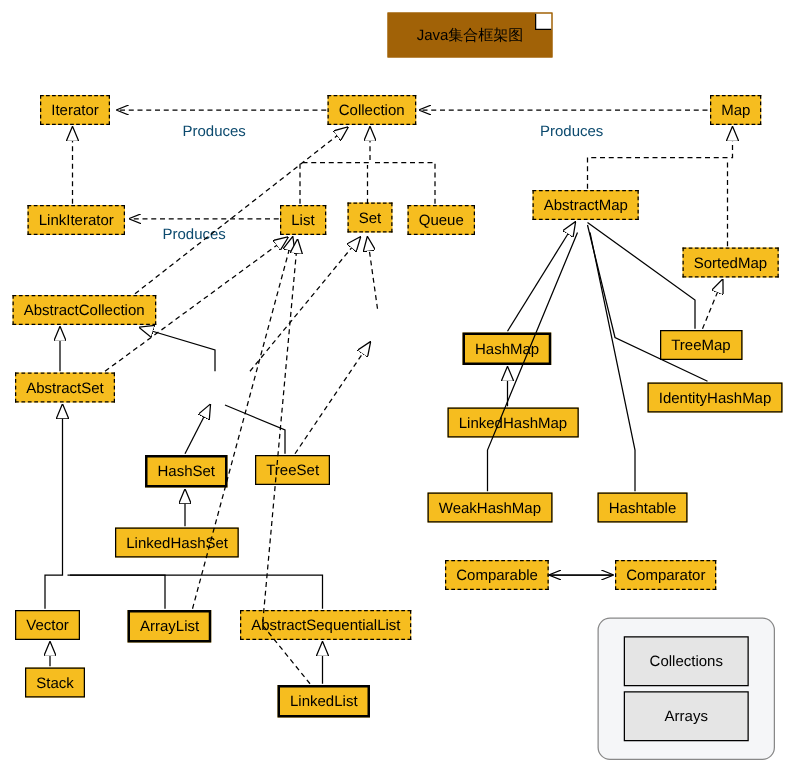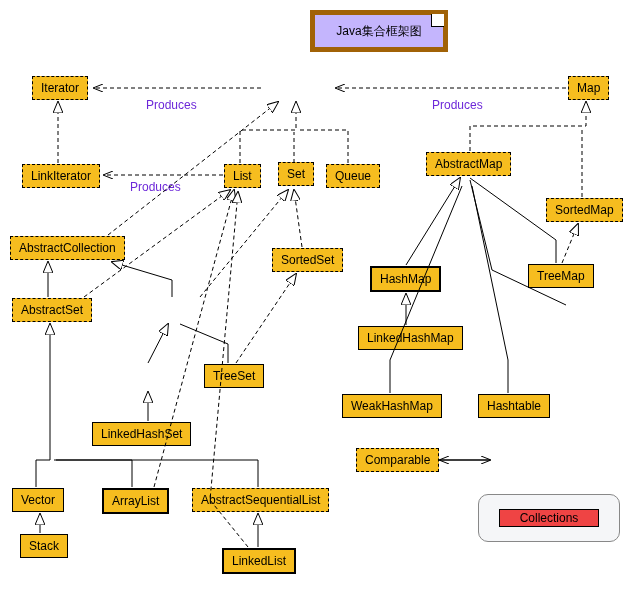--- a/index.html
+++ b/index.html
@@ -1,75 +1,79 @@
 <!DOCTYPE html>
 <html><head>
 <meta charset="utf-8">
 <style>
   html,body{margin:0;padding:0;background:#fff;font-family:Arial,Helvetica,sans-serif;font-size:12px;color:#000}
   .stage{position:relative;width:643px;height:611px}
   .box{position:absolute;background:#f6bd1f;border:1px solid #000;padding:4px 8px;text-align:center;white-space:nowrap}
   .dashed{border:1px dashed #000}
   .bold{border:2px solid #000}
-  .note{position:absolute;background:#c4b5fd;border:5px solid #a16207;width:128px;height:32px}
+  .note{position:absolute;background:#a16207;border:2px solid #a16207;width:128px;height:32px}
   .note .fold{position:absolute;right:-1px;top:-1px;width:12px;height:12px;background:#fff;border-left:1px solid #000;border-bottom:1px solid #000}
   .note .txt{position:absolute;left:0;right:0;top:8px;text-align:center}
   .legend{position:absolute;border:1px solid #888;border-radius:10px;background:#f5f6f8;padding:10px 20px}
-  .legend .lb{background:#ef4444;border:1px solid #000;padding:1px 14px;margin:4px auto;text-align:center;width:70px}
-  .lbl{position:absolute;font-size:12px;color:#6d28d9;background:transparent}
+  .legend .lb{background:#e5e5e5;border:1px solid #000;padding:12px 14px;margin:4px auto;text-align:center;width:70px}
+  .lbl{position:absolute;font-size:12px;color:#0c4a6e;background:transparent}
   svg{position:absolute;left:0;top:0;pointer-events:none}
 </style>
 </head>
 <body>
 
 <div class="stage">
 
   <div class="note" style="left:310px;top:10px">
     <div class="fold"></div>
     <div class="txt">Java集合框架图</div>
   </div>
 
   <div class="box dashed" style="left:32px;top:76px"><span>Iterator</span></div>
+  <div class="box dashed" style="left:262px;top:76px"><span>Collection</span></div>
   <div class="box dashed" style="left:568px;top:76px"><span>Map</span></div>
 
   <div class="box dashed" style="left:22px;top:164px"><span>LinkIterator</span></div>
   <div class="box dashed" style="left:224px;top:164px"><span>List</span></div>
   <div class="box dashed" style="left:278px;top:162px"><span>Set</span></div>
   <div class="box dashed" style="left:326px;top:164px"><span>Queue</span></div>
 
   <div class="box dashed" style="left:546px;top:198px"><span>SortedMap</span></div>
   <div class="box dashed" style="left:426px;top:152px"><span>AbstractMap</span></div>
 
   <div class="box dashed" style="left:10px;top:236px"><span>AbstractCollection</span></div>
-  <div class="box dashed" style="left:272px;top:248px"><span>SortedSet</span></div>
 
   <div class="box bold" style="left:370px;top:266px"><span>HashMap</span></div>
   <div class="box" style="left:528px;top:264px"><span>TreeMap</span></div>
+  <div class="box" style="left:518px;top:306px"><span>IdentityHashMap</span></div>
 
   <div class="box dashed" style="left:12px;top:298px"><span>AbstractSet</span></div>
   <div class="box" style="left:358px;top:326px"><span>LinkedHashMap</span></div>
 
+  <div class="box bold" style="left:116px;top:364px"><span>HashSet</span></div>
   <div class="box" style="left:204px;top:364px"><span>TreeSet</span></div>
 
   <div class="box" style="left:342px;top:394px"><span>WeakHashMap</span></div>
   <div class="box" style="left:478px;top:394px"><span>Hashtable</span></div>
 
   <div class="box" style="left:92px;top:422px"><span>LinkedHashSet</span></div>
 
   <div class="box dashed" style="left:356px;top:448px"><span>Comparable</span></div>
+  <div class="box dashed" style="left:492px;top:448px"><span>Comparator</span></div>
 
   <div class="box" style="left:12px;top:488px"><span>Vector</span></div>
   <div class="box dashed" style="left:192px;top:488px"><span>AbstractSequentialList</span></div>
   <div class="box bold" style="left:102px;top:488px"><span>ArrayList</span></div>
 
   <div class="box" style="left:20px;top:534px"><span>Stack</span></div>
   <div class="box bold" style="left:222px;top:548px"><span>LinkedList</span></div>
 
   <div class="legend" style="left:478px;top:494px">
     <div class="lb">Collections</div>
+    <div class="lb">Arrays</div>
   </div>
 
   <div class="lbl" style="left:146px;top:98px">Produces</div>
   <div class="lbl" style="left:432px;top:98px">Produces</div>
   <div class="lbl" style="left:130px;top:180px">Produces</div>
 
   <svg width="643" height="611">
     <defs>
       <marker id="tri" markerWidth="12" markerHeight="10" refX="11" refY="5" orient="auto" markerUnits="userSpaceOnUse">
         <path d="M0,0 L12,5 L0,10 Z" fill="#fff" stroke="#000"></path>

